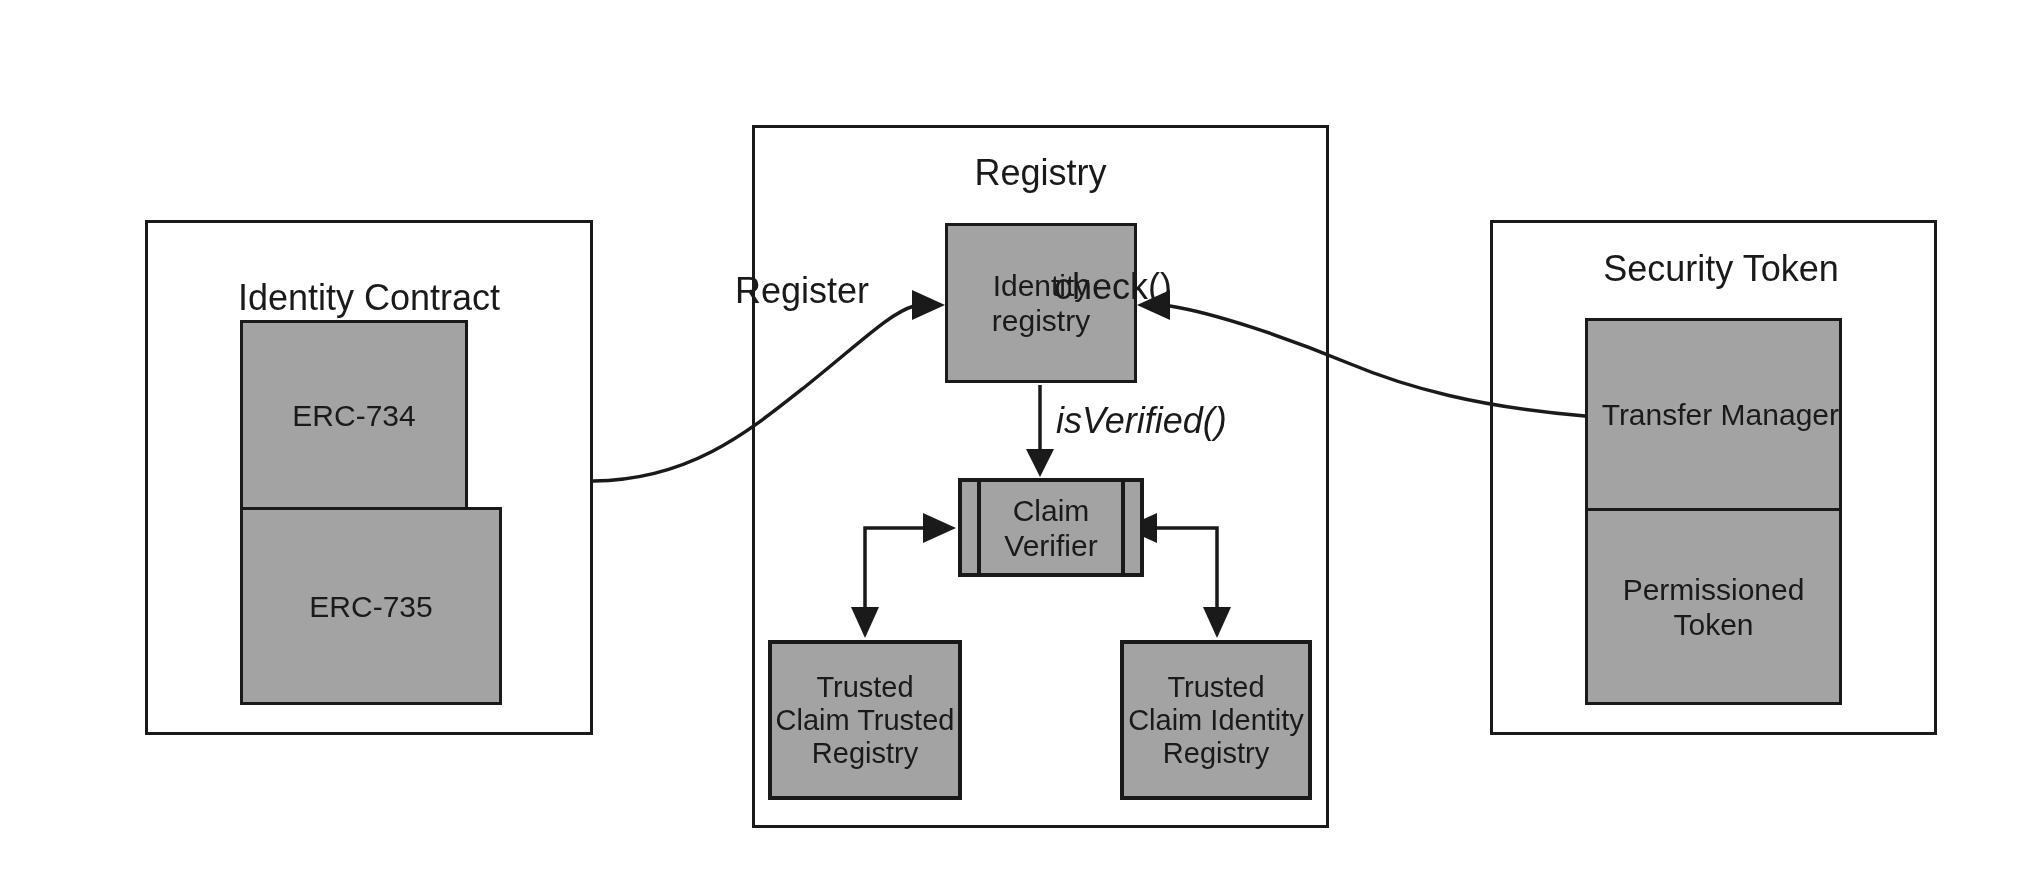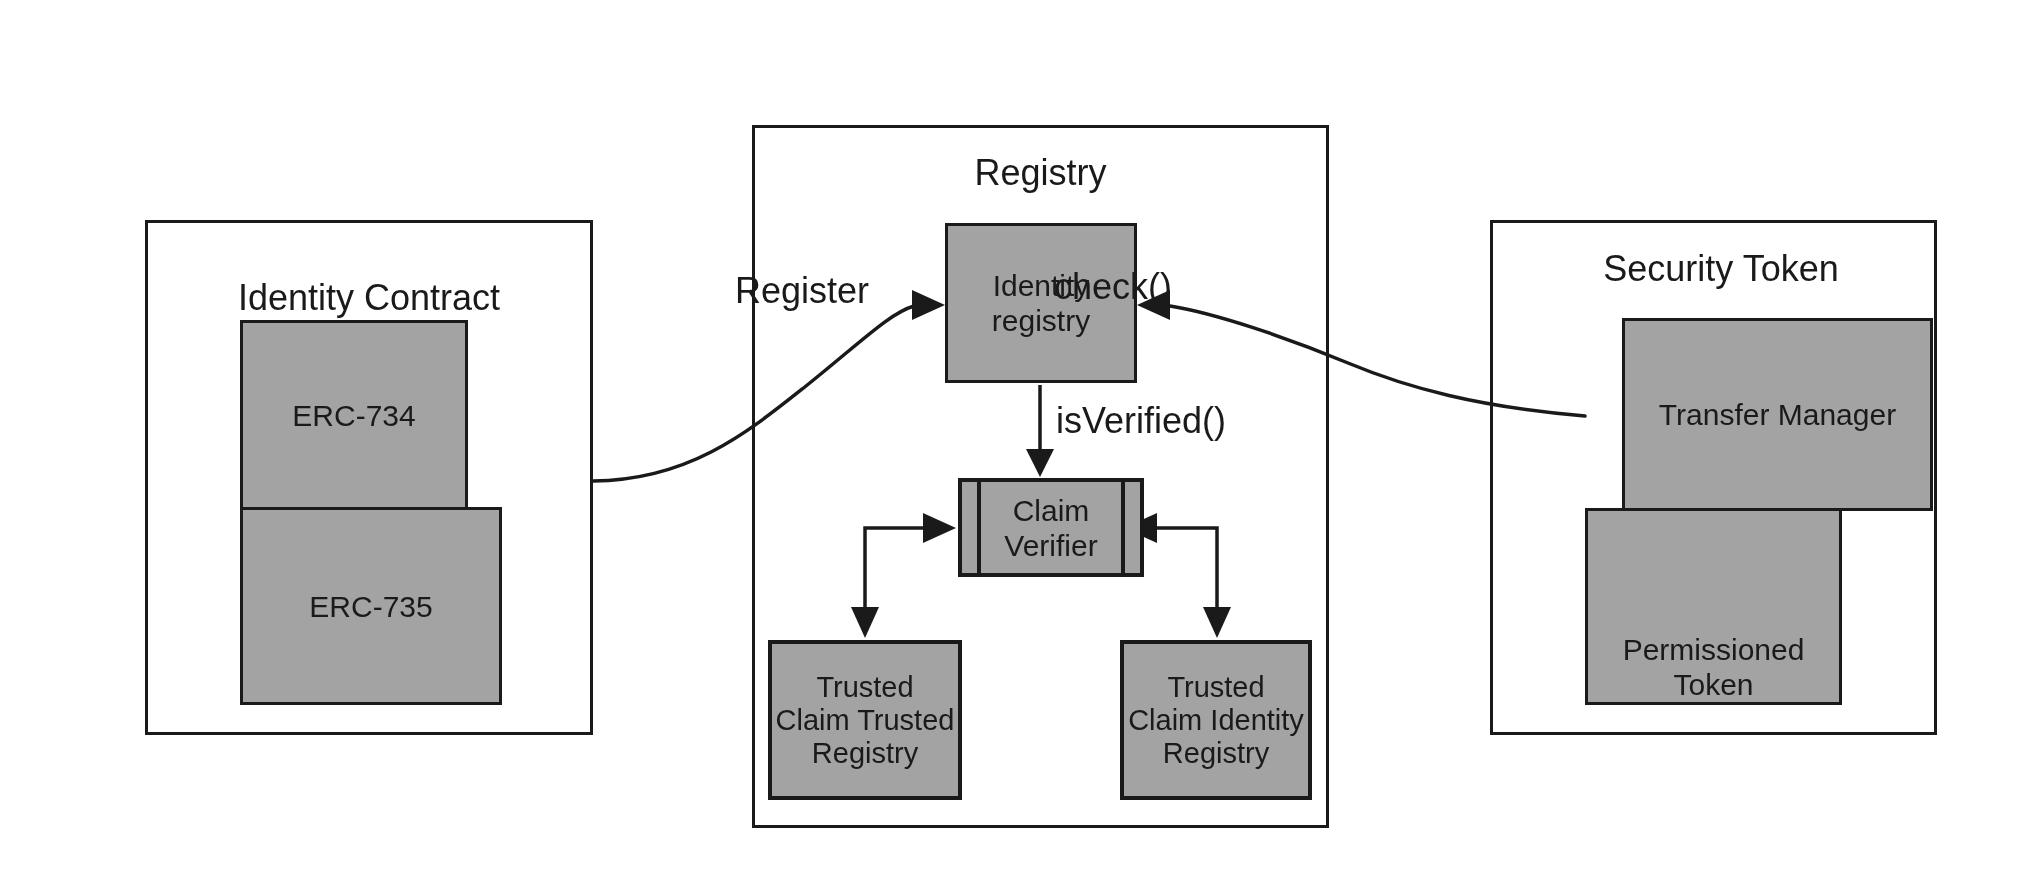--- a/index.html
+++ b/index.html
@@ -135,25 +135,25 @@
   </div>
   <div class="node-box heavy" style="left:1120px; top:640px; width:192px; height:160px; font-size:29px; line-height:33px;">
     <span class="node-line">Trusted</span>
     <span class="node-line">Claim Identity</span>
     <span class="node-line">Registry</span>
   </div>
 
   <div class="container-box" style="left:1490px; top:220px; width:447px; height:515px;">
     <div class="container-title" style="top:26px;margin-left:15px;">Security Token</div>
   </div>
-  <div class="node-box" style="left:1622px; top:318px; width:311px; height:193px;">
+  <div class="node-box" style="left:1585px; top:318px; width:257px; height:193px;align-items:flex-end;">
     <span class="node-line">Transfer Manager</span>
   </div>
-  <div class="node-box" style="left:1585px; top:508px; width:257px; height:197px;justify-content:flex-end;">
+  <div class="node-box" style="left:1585px; top:508px; width:257px; height:197px;">
     <span class="node-line">Permissioned</span>
     <span class="node-line">Token</span>
   </div>
 
   <div class="edge-label centered" style="left:722px; top:275px; width:160px;">Register</div>
   <div class="edge-label centered" style="left:1033px; top:271px; width:160px;">check()</div>
-  <div class="edge-label" style="left:1056px; top:405px;">isVerified()</div>
+  <div class="edge-label" style="left:1056px; top:405px;font-style:italic;">isVerified()</div>
 
 </div>
 
 </body></html>

